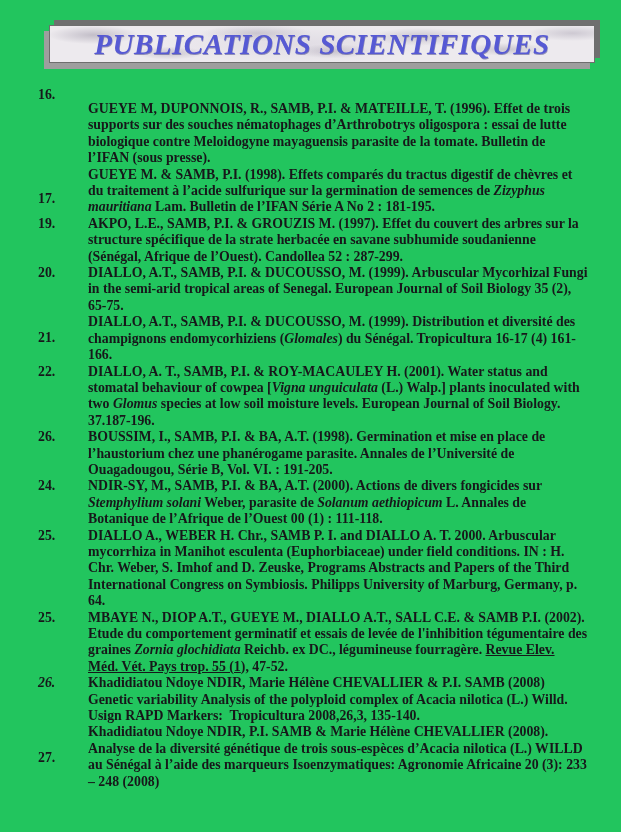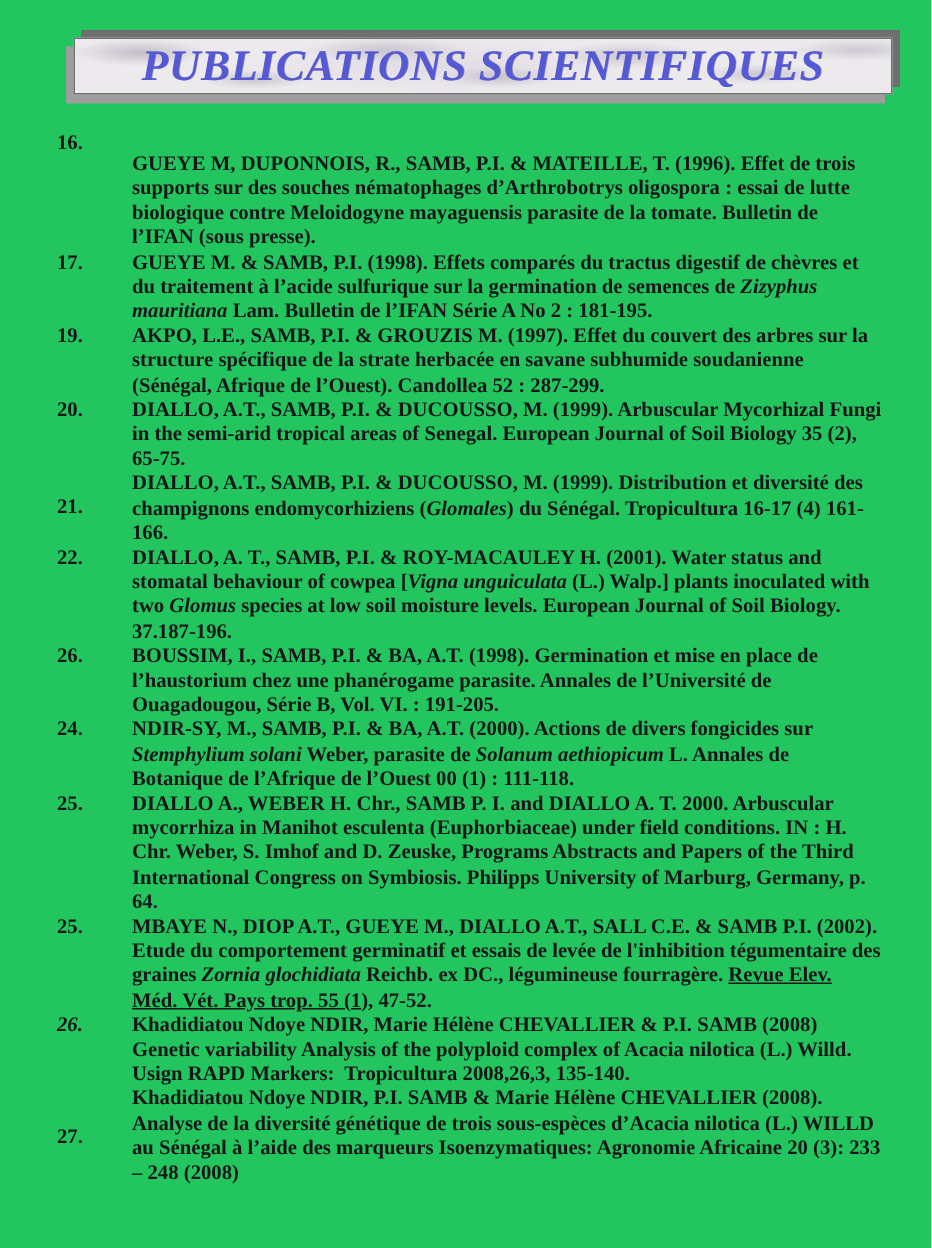--- a/index.html
+++ b/index.html
@@ -86,21 +86,21 @@
   <div class="banner">
     <span class="banner-title" style="color: rgb(86, 89, 212);">PUBLICATIONS SCIENTIFIQUES</span>
   </div>
 
   <div class="ref-list">
       <div class="ref-row">
         <div class="ref-num" style="color: rgb(23, 23, 26);">16.</div>
         <div class="ref-text" style="color: rgb(23, 23, 26); margin-top: 14px;"><span>GUEYE M, DUPONNOIS, R., SAMB, P.I. &amp; MATEILLE, T. (1996). Effet de trois supports sur des souches nématophages d’Arthrobotrys oligospora : essai de lutte biologique contre Meloidogyne mayaguensis parasite de la tomate. Bulletin de l’IFAN (sous presse).</span></div>
       </div>
       <div class="ref-row">
-        <div class="ref-num" style="color: rgb(23, 23, 26);">17.</div>
+        <div class="ref-num" style="color: rgb(23, 23, 26); margin-top: 24px;">17.</div>
         <div class="ref-text" style="color: rgb(23, 23, 26);"><span>GUEYE M. &amp; SAMB, P.I. (1998). Effets comparés du tractus digestif de chèvres et du traitement à l’acide sulfurique sur la germination de semences de </span><span class="it">Zizyphus mauritiana</span><span> Lam. Bulletin de l’IFAN Série A No 2 : 181-195.</span></div>
       </div>
       <div class="ref-row">
         <div class="ref-num" style="color: rgb(23, 23, 26);">19.</div>
         <div class="ref-text" style="color: rgb(23, 23, 26);"><span>AKPO, L.E., SAMB, P.I. &amp; GROUZIS M. (1997). Effet du couvert des arbres sur la structure spécifique de la strate herbacée en savane subhumide soudanienne (Sénégal, Afrique de l’Ouest). Candollea 52 : 287-299.</span></div>
       </div>
       <div class="ref-row">
         <div class="ref-num" style="color: rgb(23, 23, 26);">20.</div>
         <div class="ref-text" style="color: rgb(23, 23, 26);"><span>DIALLO, A.T., SAMB, P.I. &amp; DUCOUSSO, M. (1999). Arbuscular Mycorhizal Fungi in the semi-arid tropical areas of Senegal. European Journal of Soil Biology 35 (2), 65-75.</span></div>
       </div>

